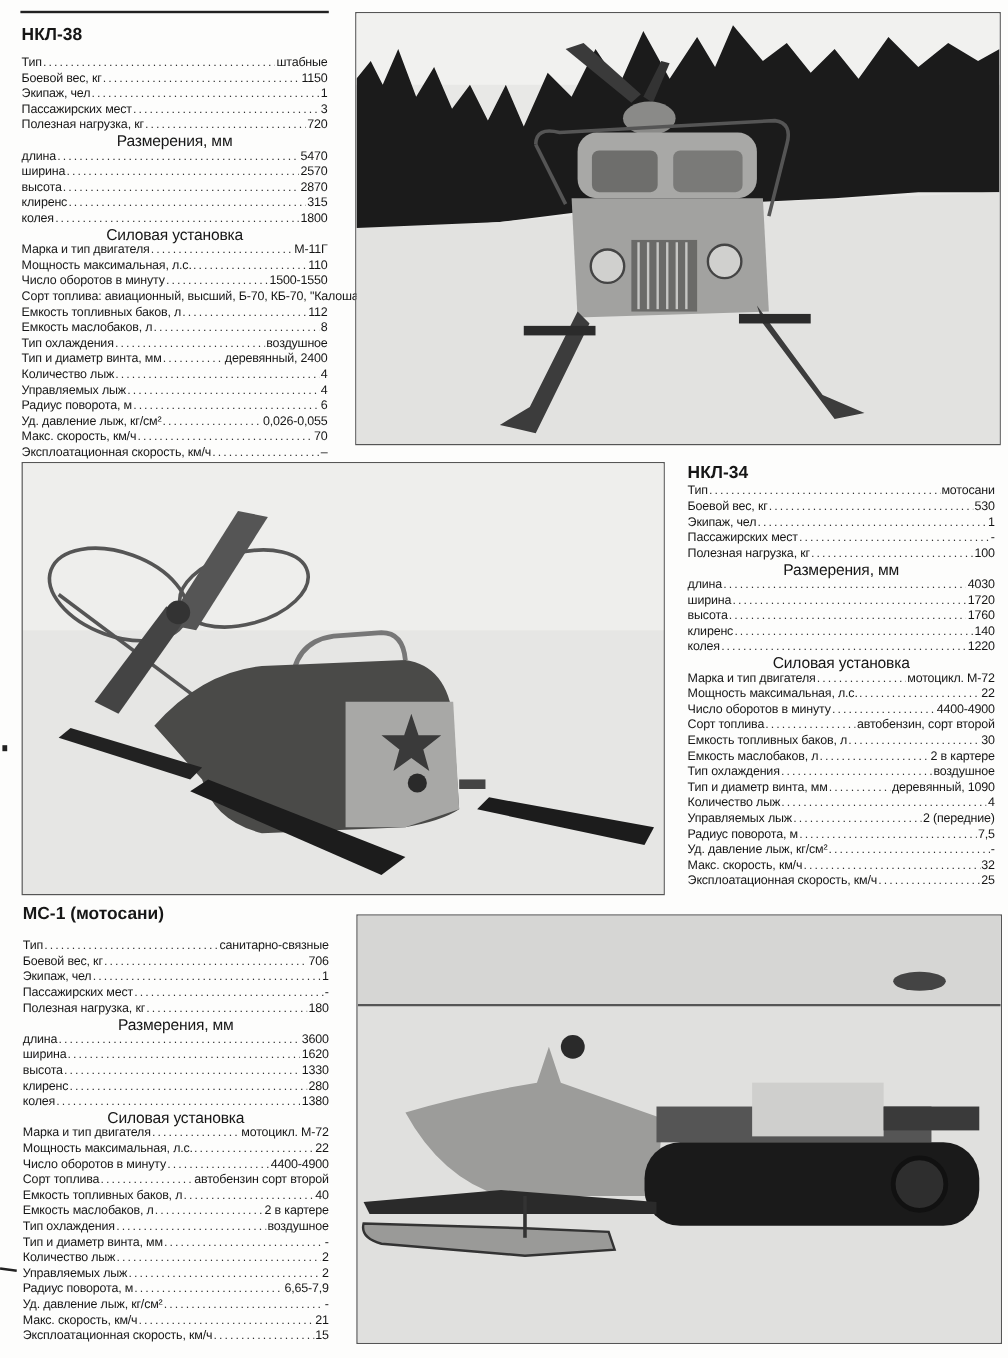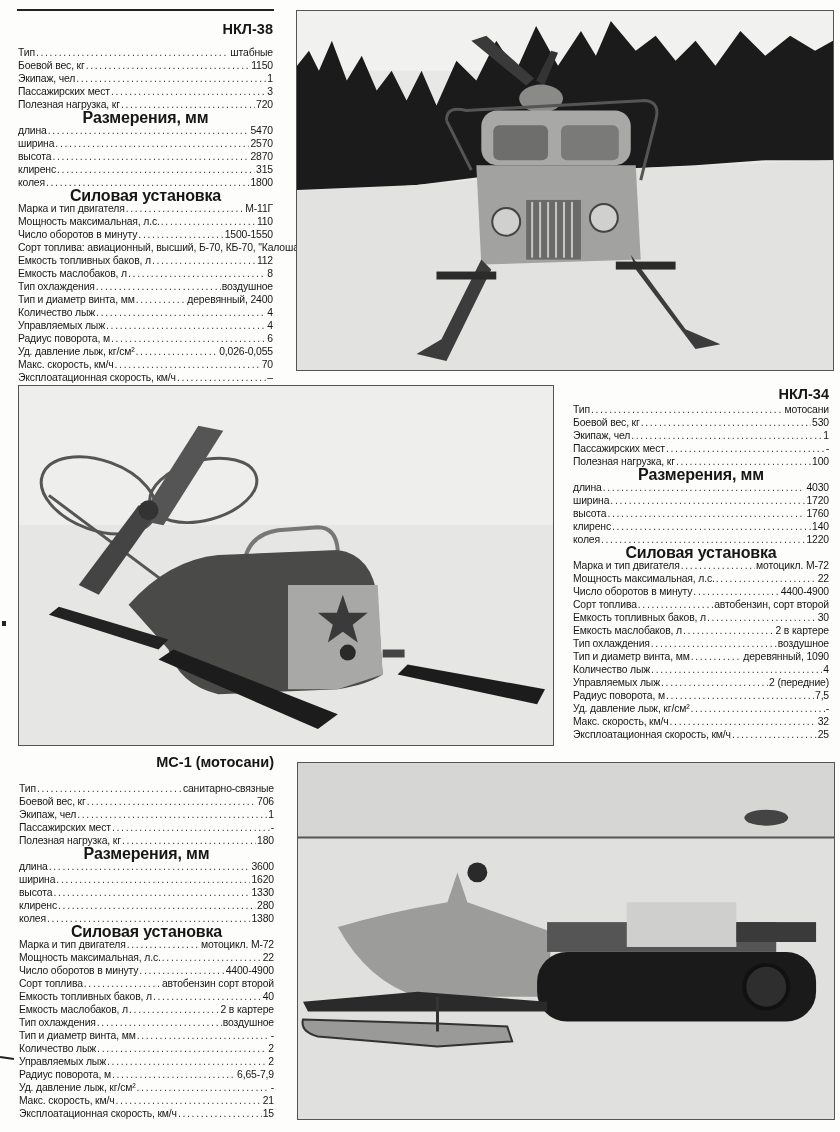--- a/index.html
+++ b/index.html
@@ -2,22 +2,22 @@
 <html><head>
 <meta charset="utf-8">
 <style>
   * { box-sizing: border-box; margin: 0; padding: 0; }
   html, body { width: 840px; height: 1132px; background: #fdfdfc; overflow: hidden; }
   body { position: relative; font-family: "Liberation Sans", sans-serif; color: #161616; }
 
   .top-rule { position: absolute; left: 17px; top: 9px; width: 257px; height: 2px; background: #222; }
 
   .spec { position: absolute; font-size: 10.4px; line-height: 13px; letter-spacing: -0.15px; }
-  .spec h2 { font-size: 14.5px; font-weight: bold; text-align: right; letter-spacing: 0; }
-  .spec .section { font-weight: bold; text-align: center; font-size: 16px; line-height: 13px; }
+  .spec h2 { font-size: 14.5px; font-weight: bold; text-align: left; letter-spacing: 0; }
+  .spec .section { font-weight: normal; text-align: center; font-size: 13px; line-height: 13px; }
   .row { display: flex; align-items: baseline; white-space: nowrap; height: 13px; }
   .row .lbl { flex: 0 0 auto; }
   .row .dots { flex: 1 1 auto; overflow: hidden; margin: 0 1px; color: #333; }
   .row .dots::before { content: ". . . . . . . . . . . . . . . . . . . . . . . . . . . . . . . . . . . . . . . . . . . . . . . . . . . . . . . . . . . . . . . . . . . . . . . . . . . . . . . ."; letter-spacing: -0.6px; }
   .row .val { flex: 0 0 auto; }
 
   #spec-nkl38 { left: 18px; top: 23px; width: 255px; }
   #spec-nkl38 h2 { margin-bottom: 10px; }
   #spec-nkl34 { left: 573px; top: 388px; width: 256px; }
   #spec-nkl34 h2 { margin-bottom: 2px; }

